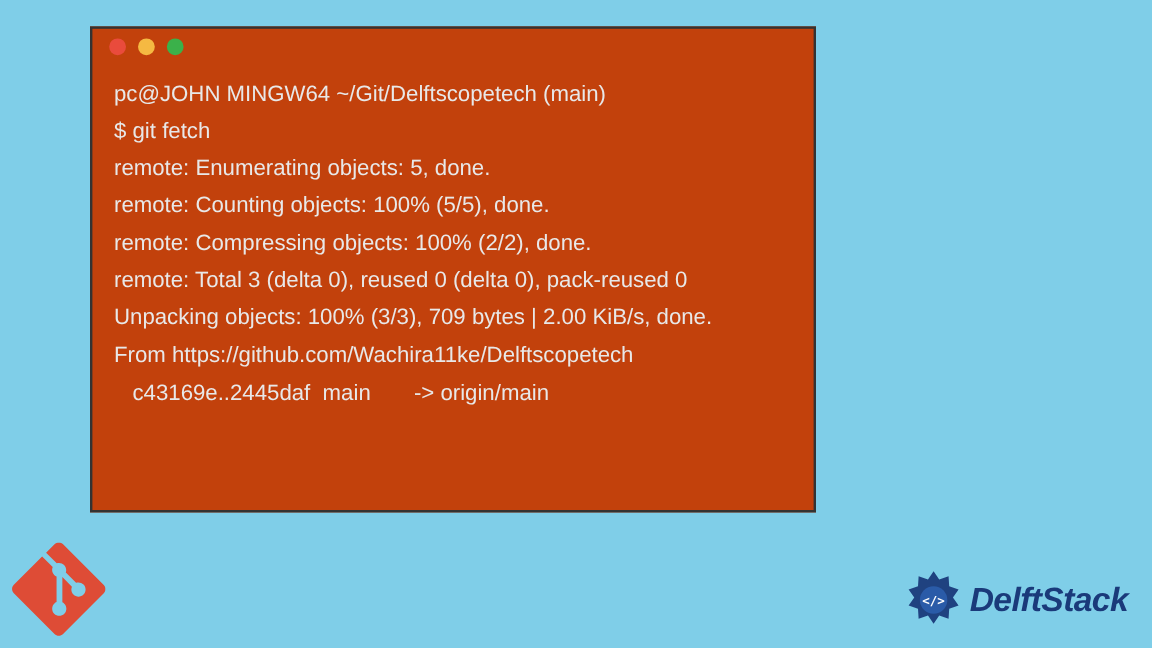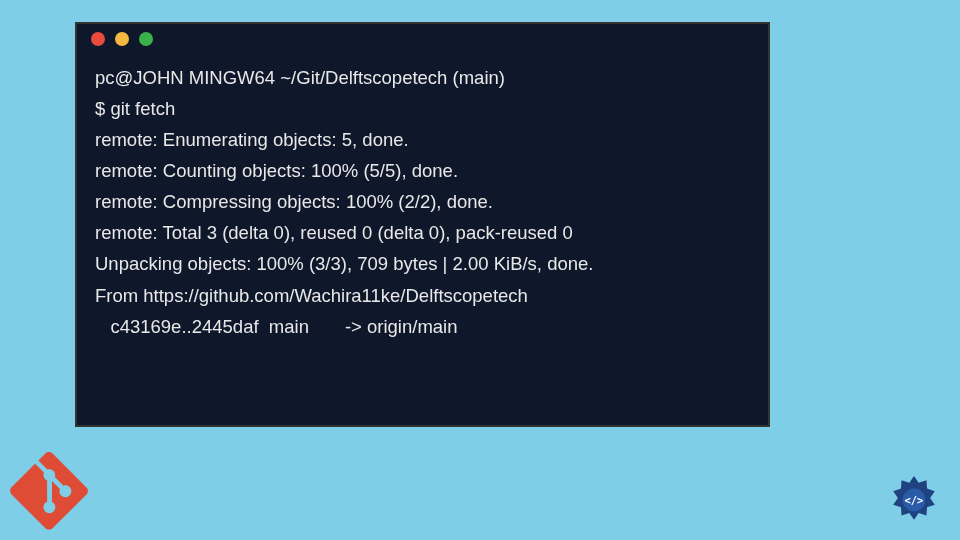--- a/index.html
+++ b/index.html
@@ -1,17 +1,17 @@
 <!DOCTYPE html>
 <html><head>
 <meta charset="utf-8">
 <style>
 *{margin:0;padding:0;box-sizing:border-box}
 body{width:960px;height:540px;background:#7fcee8;font-family:Arial,Helvetica,sans-serif;position:relative;overflow:hidden}
-.terminal{position:absolute;top:22px;left:75px;width:695px;height:405px;background:#0f172a;border:2px solid #333}
+.terminal{position:absolute;top:22px;left:75px;width:605px;height:405px;background:#c2410c;border:2px solid #333}
 .titlebar{height:30px;display:flex;align-items:center;padding-left:14px;gap:10px}
 .dot{width:14px;height:14px;border-radius:50%}
 .dot.red{background:#e94b3c}
 .dot.yellow{background:#f5b942}
 .dot.green{background:#3bb14a}
 .term-body{padding:8px 18px 14px;color:#e8e8e8;font-size:18.5px;line-height:1.68;font-family:Arial,Helvetica,sans-serif;white-space:pre-wrap}
 .git-logo{position:absolute;bottom:10px;left:10px;width:78px;height:78px}
 .delft-logo{position:absolute;bottom:14px;right:20px;display:flex;align-items:center;gap:4px}
 .delft-text{font-size:28px;font-weight:600;color:#1a3a7a;font-style:italic;letter-spacing:-0.5px}
 </style>
@@ -42,13 +42,14 @@
 </div>
 
 <div class="delft-logo">
 <svg width="52" height="52" viewBox="0 0 100 100">
 <g fill="#1a3a7a">
         <path d="M50 4l9 13 15-5 1 16 15 5-9 13 9 13-15 5-1 16-15-5-9 13-9-13-15 5-1-16-15-5 9-13-9-13 15-5 1-16 15 5z" opacity="0.95"></path>
       </g>
 <circle cx="50" cy="50" r="22" fill="#2a5ba8"></circle>
 <text x="50" y="58" text-anchor="middle" fill="#fff" font-size="20" font-family="monospace" font-weight="bold">&lt;/&gt;</text>
 </svg>
+<span class="delft-text">DelftStack</span>
 </div>
 
 </body></html>

